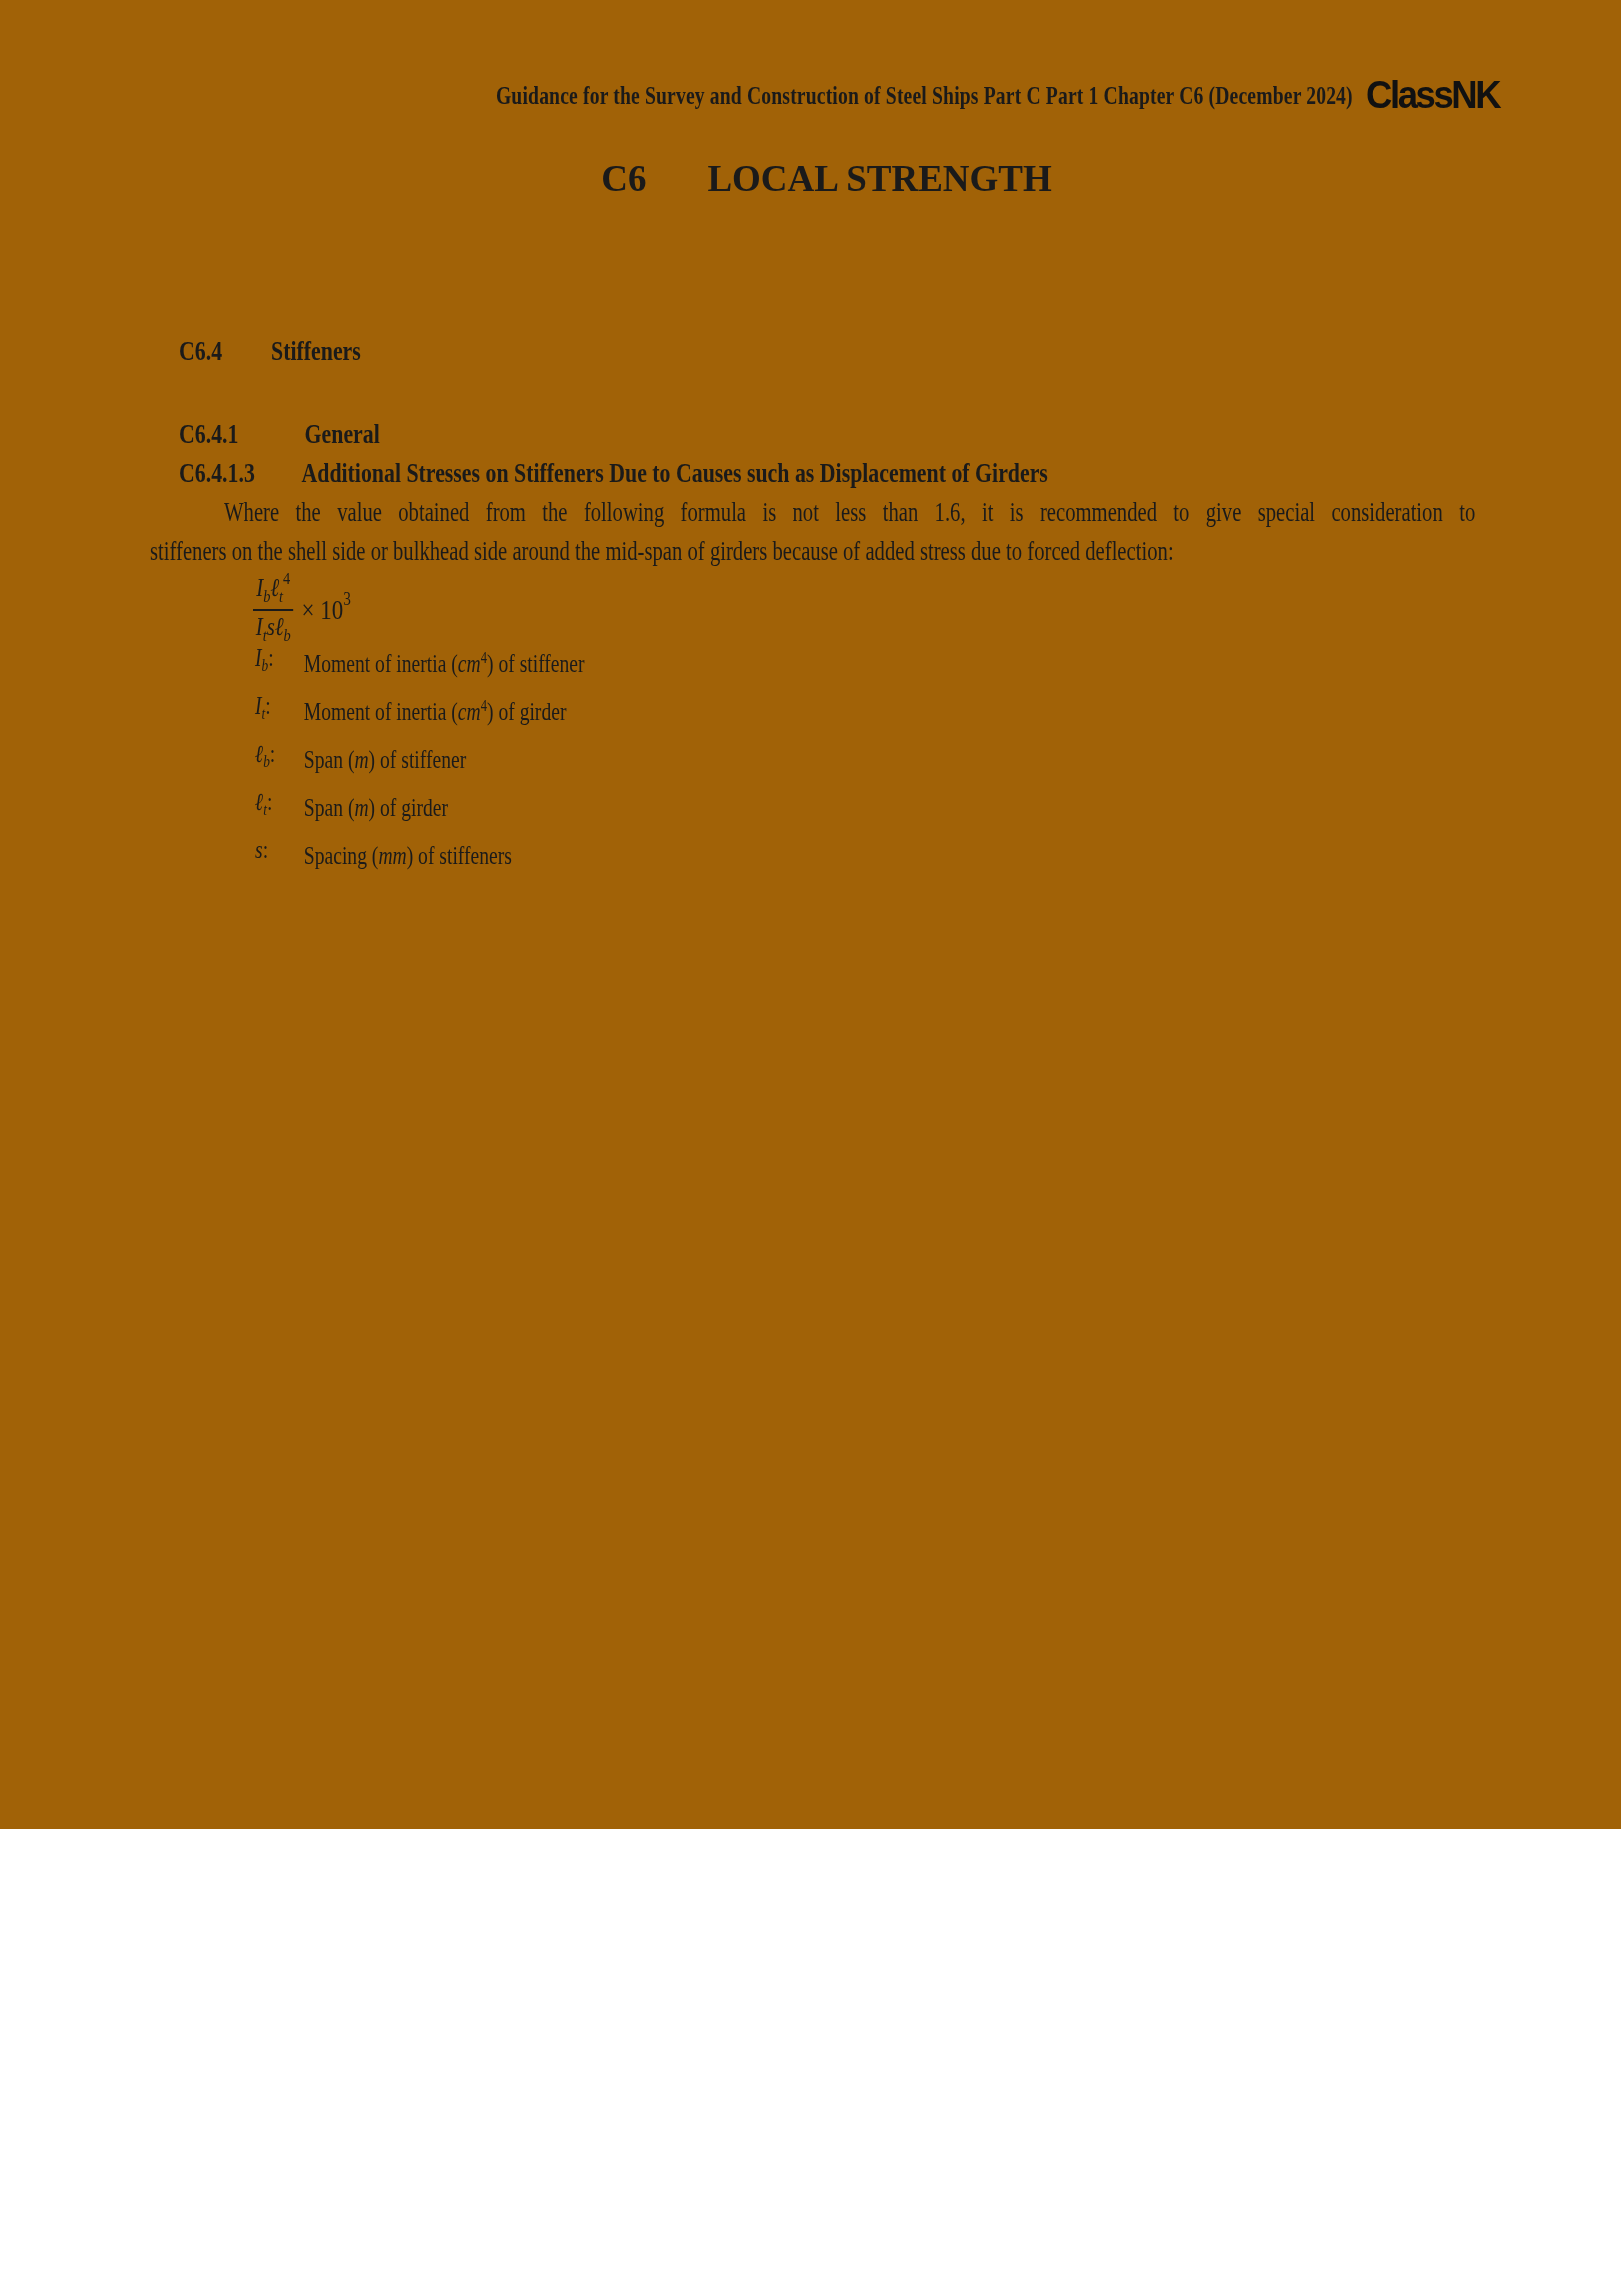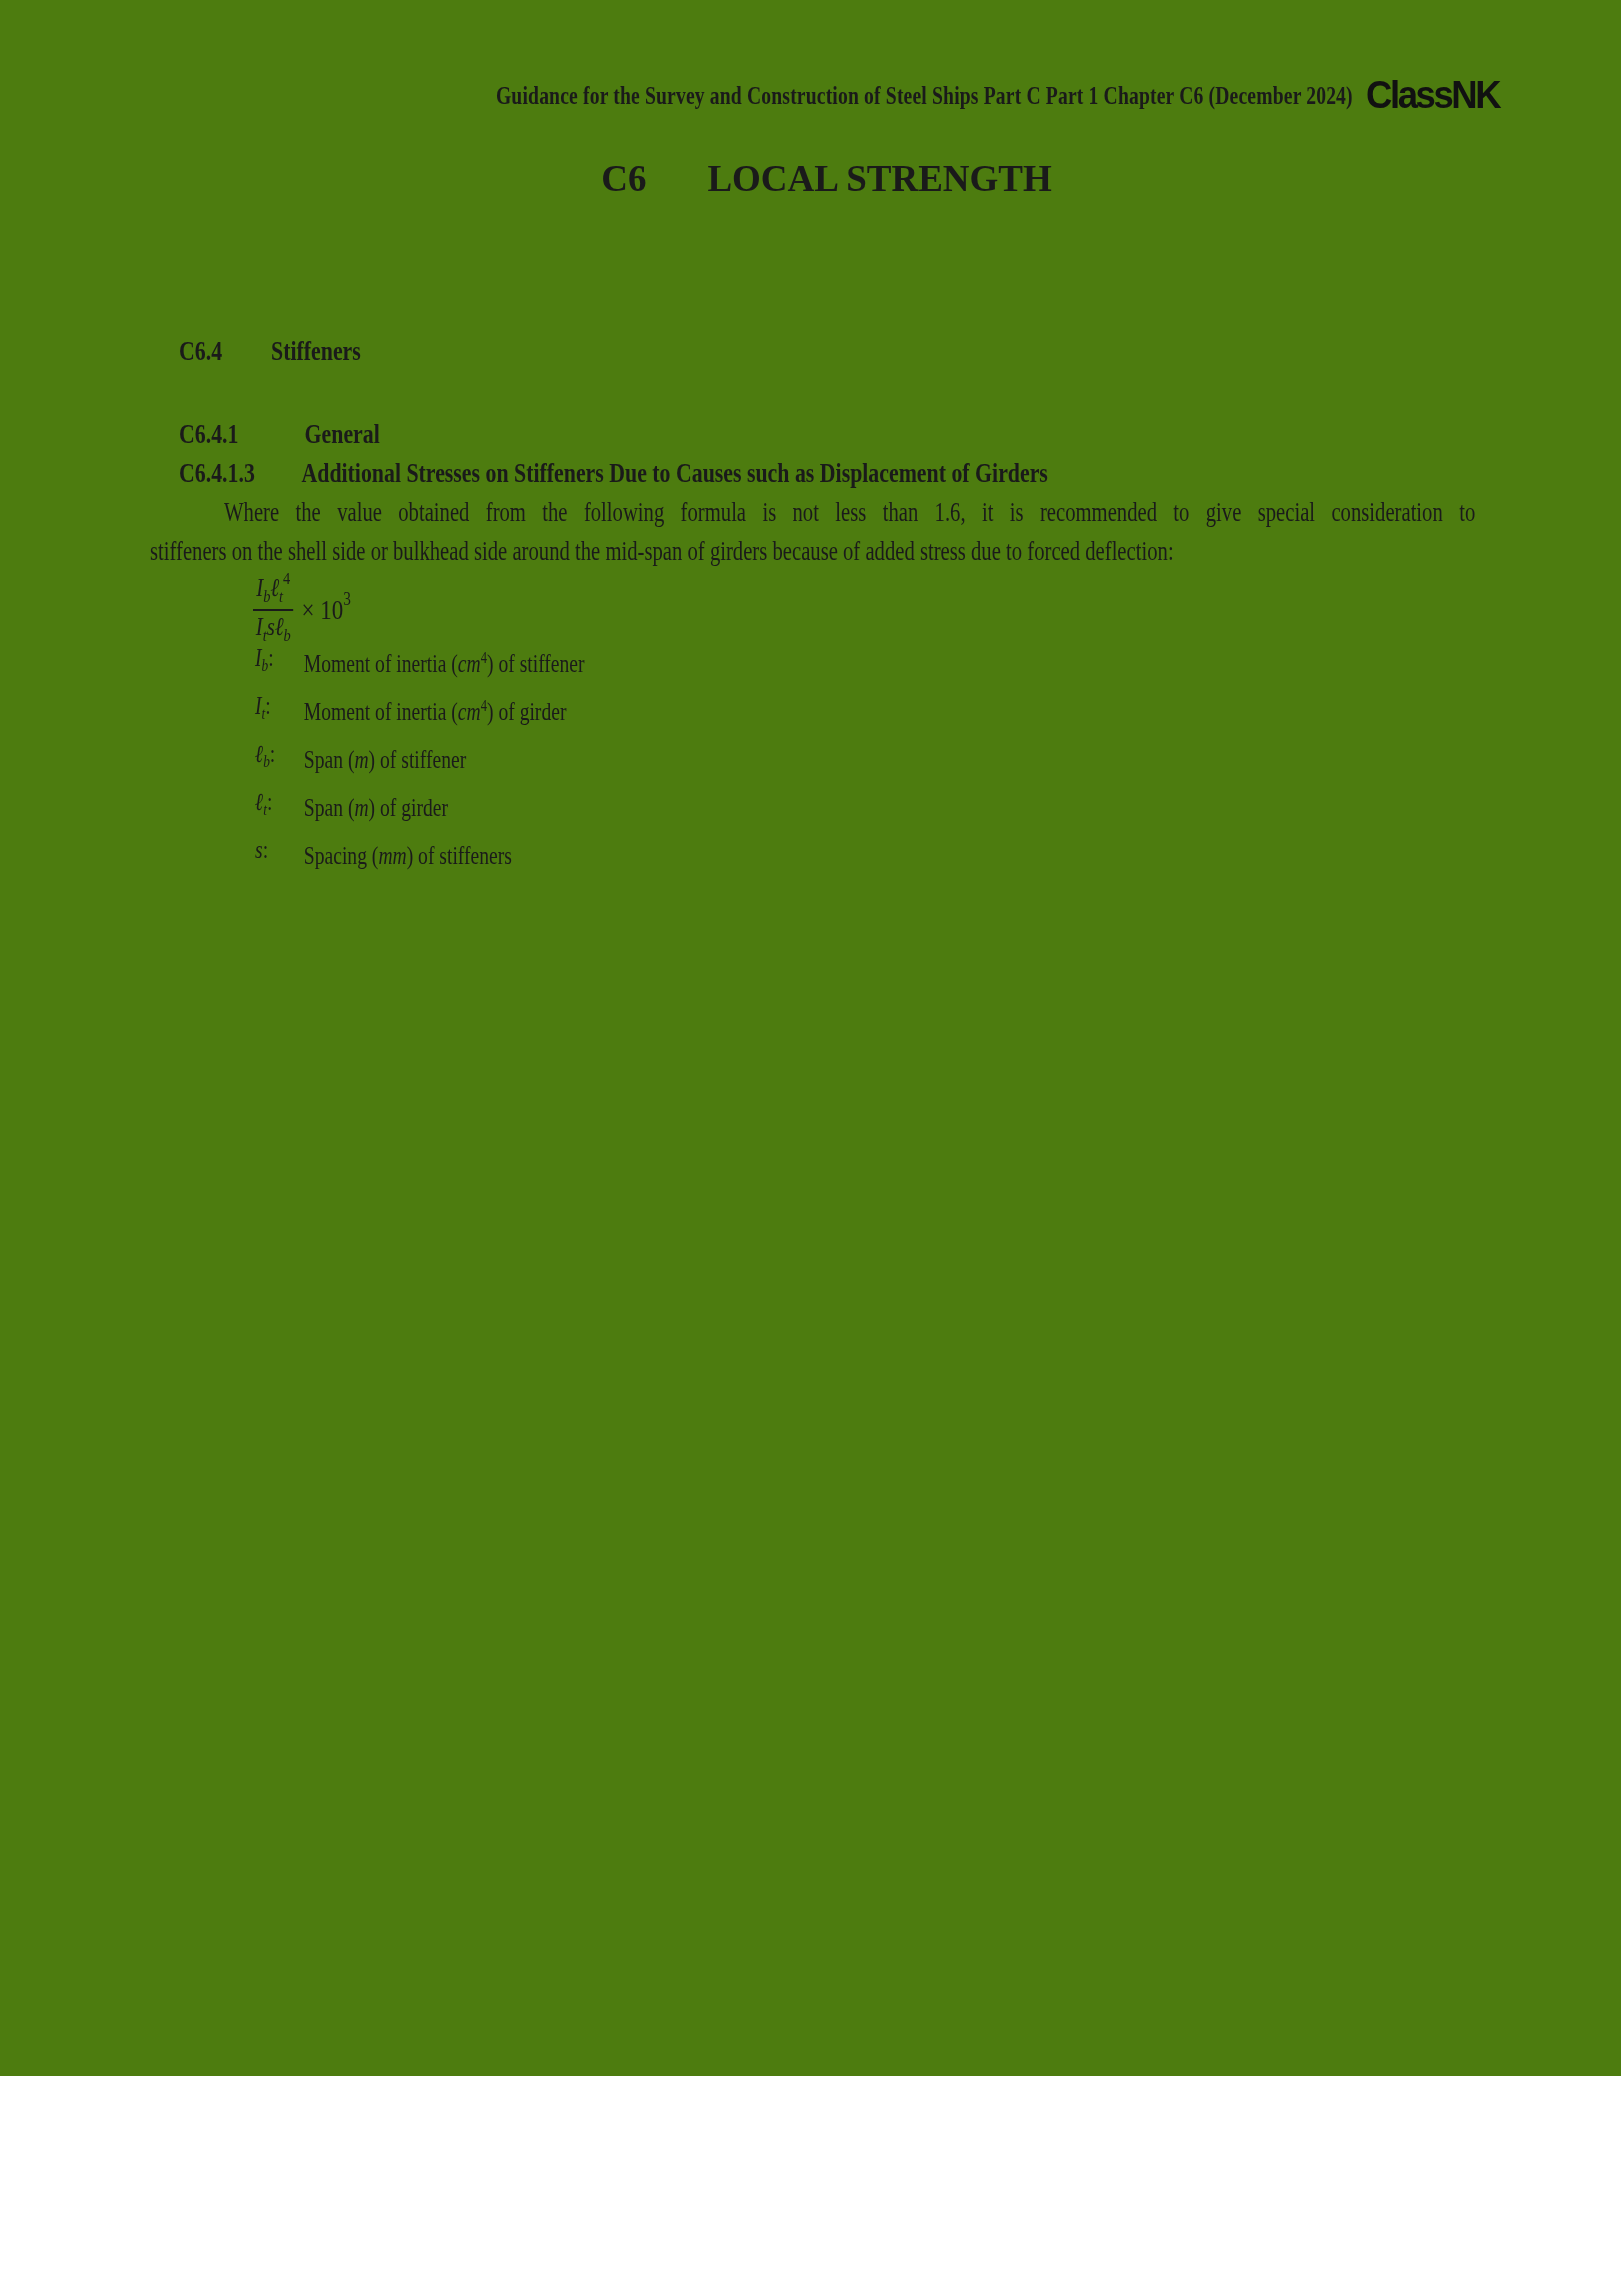--- a/index.html
+++ b/index.html
@@ -1,20 +1,20 @@
 <!DOCTYPE html>
 <html><head>
 <meta charset="utf-8">
 <style>
   html, body { margin: 0; padding: 0; background: #ffffff; }
   .page {
     position: relative;
     width: 1621px;
-    height: 2076px;
-    background: #4d7c0f;
+    height: 1829px;
+    background: #a16207;
     color: #1a1a1a;
     font-family: "Liberation Serif", "DejaVu Serif", serif;
     overflow: hidden;
     text-decoration: underline;
   }
 
   
   .header {
     position: absolute;
     top: 74px;

